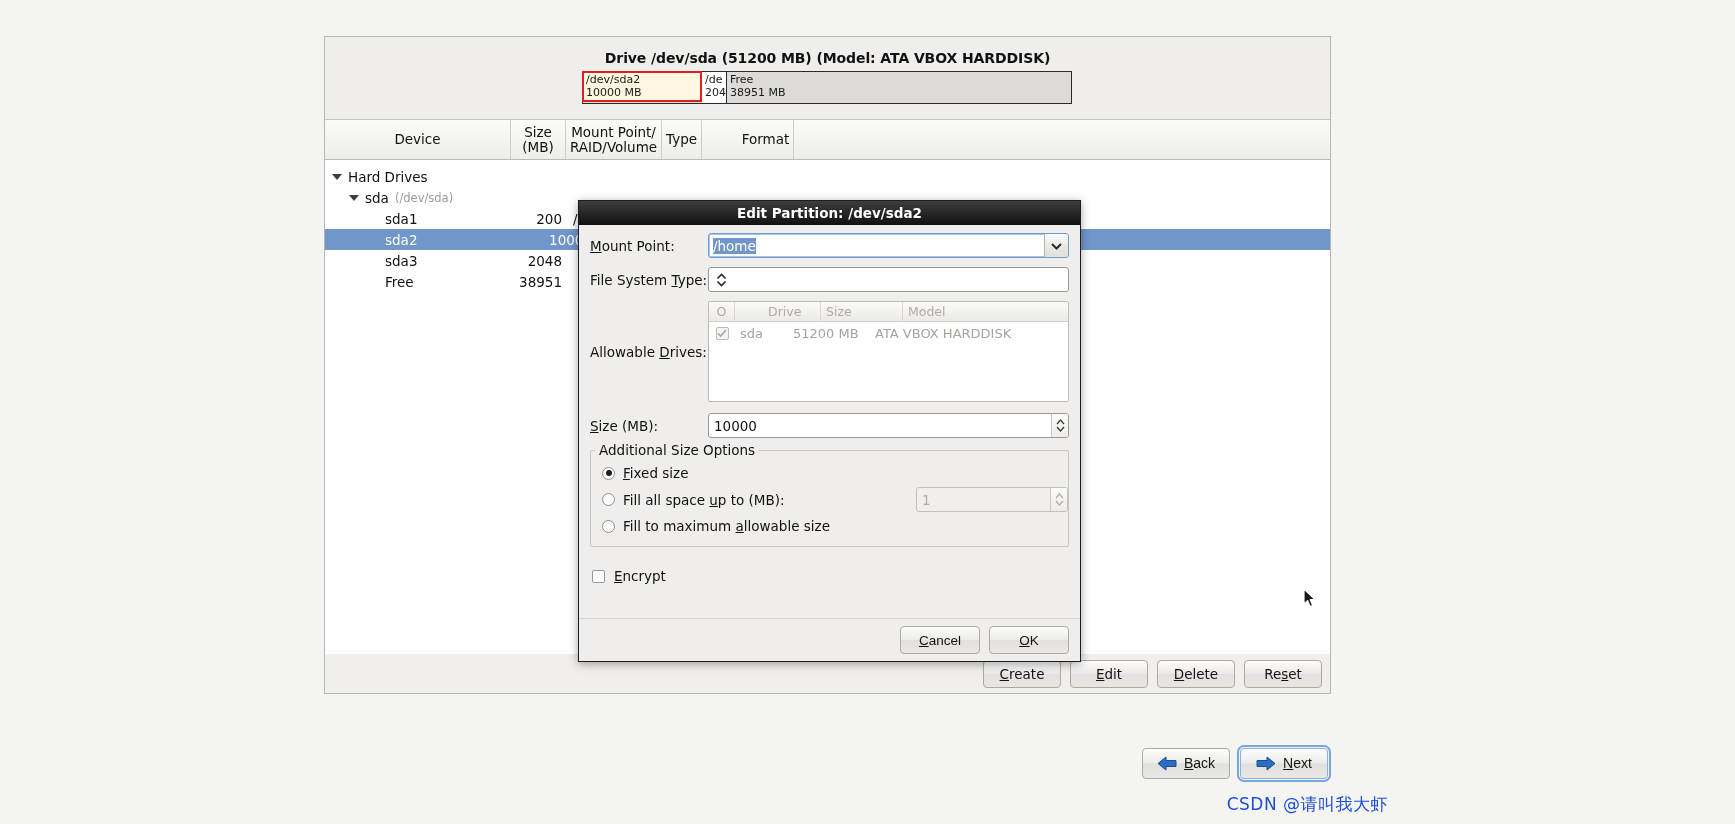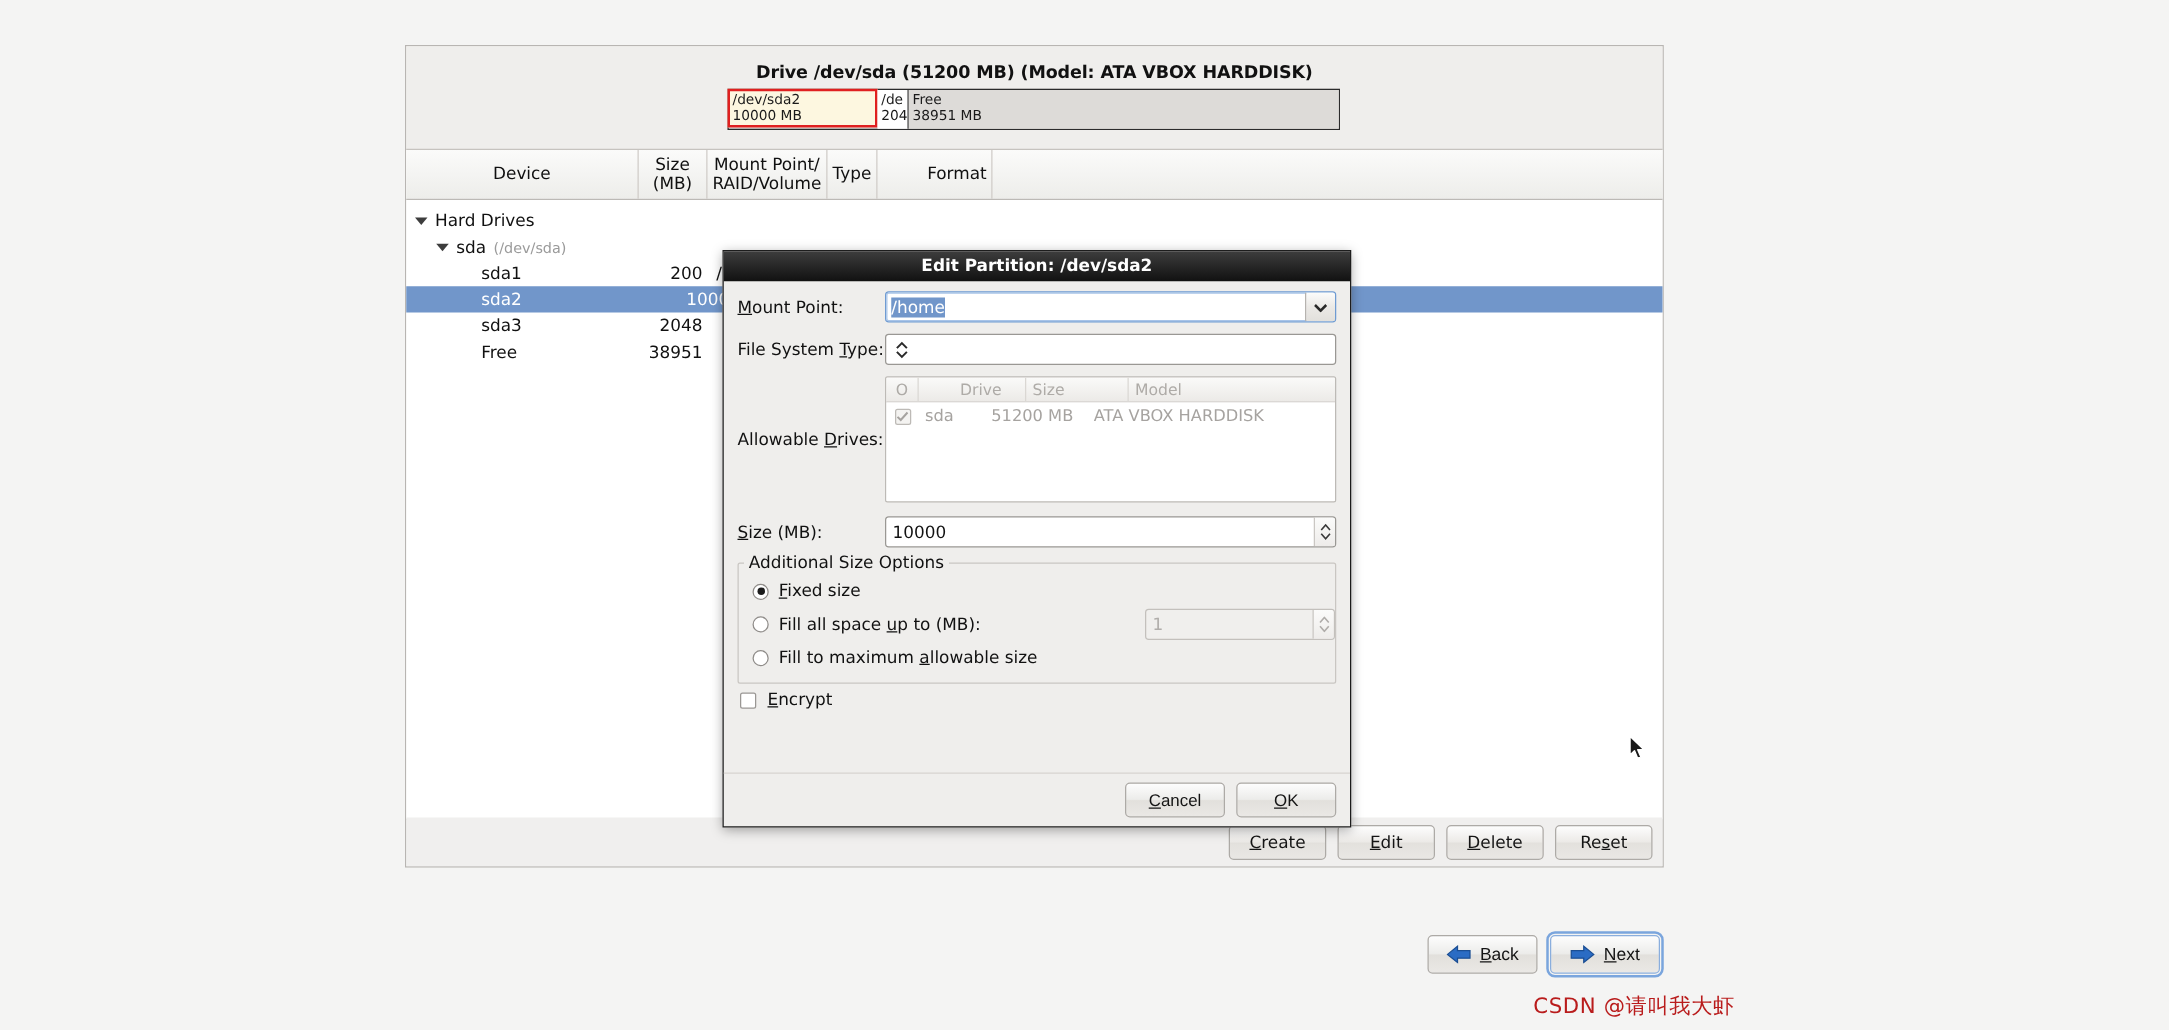--- a/index.html
+++ b/index.html
@@ -208,21 +208,21 @@
   .spin.dis { background: #f0efed; border-color: #c3c0bc; }
   .spin-text { flex: 1; display: flex; align-items: center; padding: 0 5px; font-size: 13.5px; color: #111; }
   .spin.dis .spin-text { color: #b0adaa; }
   .spin-arrows {
     width: 17px; border-left: 1px solid #cac7c3;
     background: linear-gradient(to bottom,#fbfbfa 0%,#eeecea 100%);
     display: flex; flex-direction: column; align-items: center; justify-content: center; gap: 1px;
   }
 
   fieldset.group {
-    margin: 4px 0 0 0; padding: 4px 0 9px 0;
+    margin: 4px 0 16px 0; padding: 4px 0 9px 0;
     border: 1px solid #c9c6c2; border-radius: 2px;
     background: transparent;
   }
   fieldset.group legend {
     font-size: 13.5px; color: #111; padding: 0 4px; margin-left: 4px;
   }
   .radio-row { display: flex; align-items: center; padding: 3px 0 3px 11px; font-size: 13.5px; color: #111; }
   .radio {
     width: 13px; height: 13px; border-radius: 50%;
     border: 1px solid #8f8c89; background: #fff;
@@ -252,21 +252,21 @@
     display: inline-flex; align-items: center; justify-content: center;
   }
   .btn-dlg u { text-decoration: underline; }
 
   
   .cursor { position: absolute; left: 1303px; top: 588px; }
 
   
   .watermark {
     position: absolute; right: 12px; bottom: 8px;
-    font-size: 17px; color: #b91c1c;
+    font-size: 17px; color: #1d4ed8;
     font-family: "DejaVu Sans", "Liberation Sans", sans-serif;
     letter-spacing: .5px;
   }
 </style>
 </head>
 <body>
 
 <div id="root">
 
   <div class="panel">

